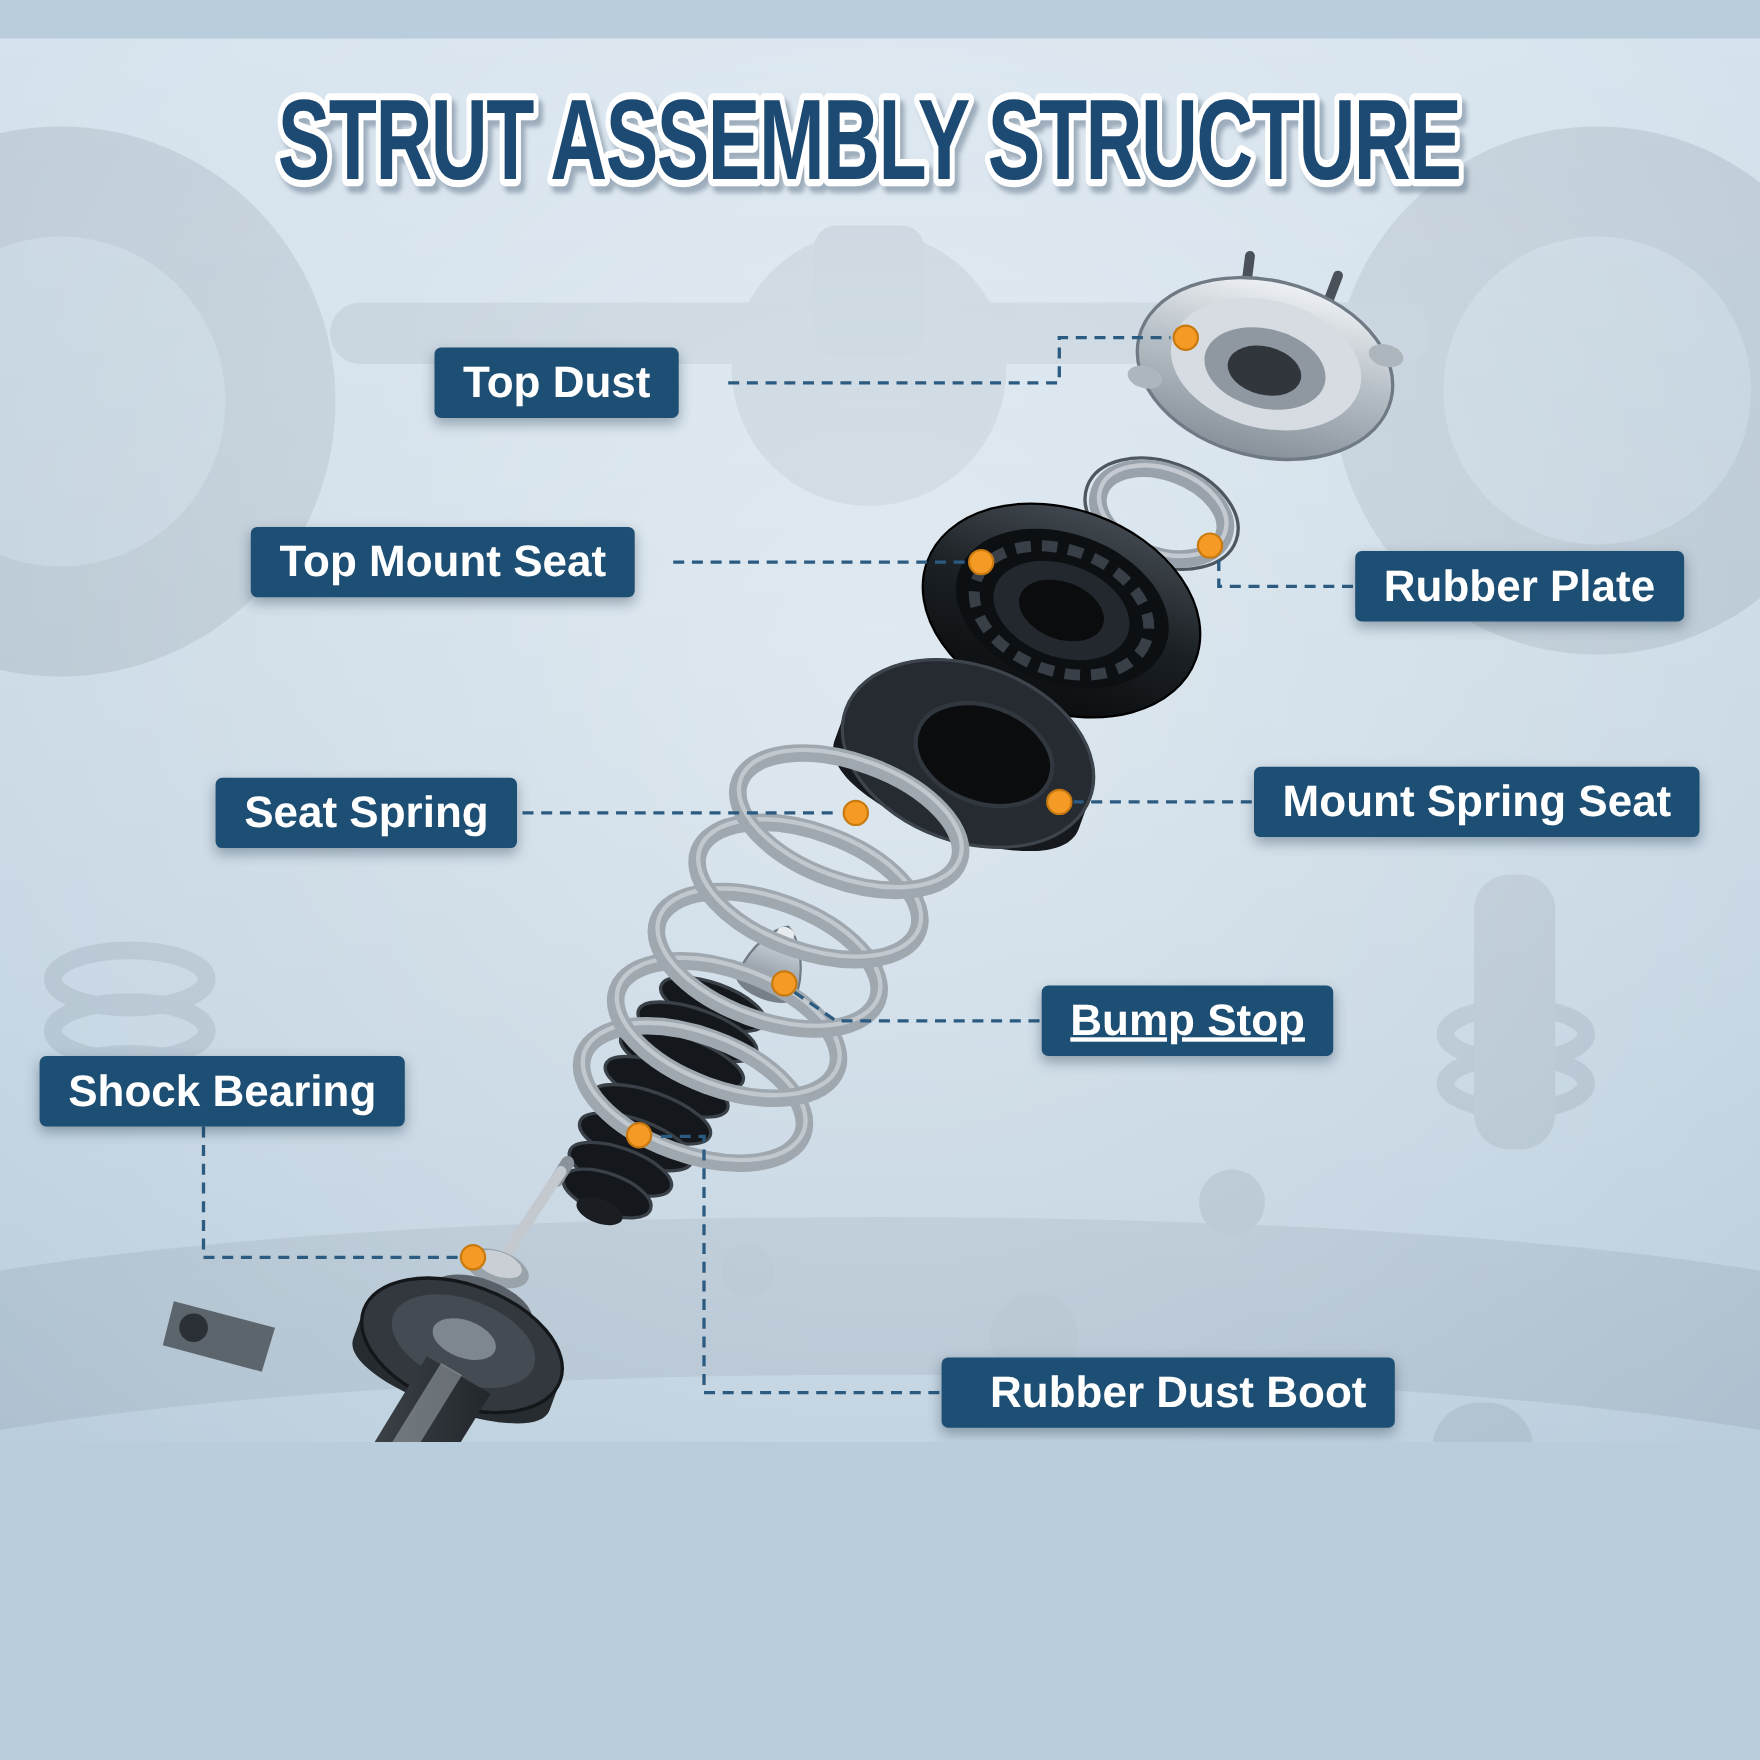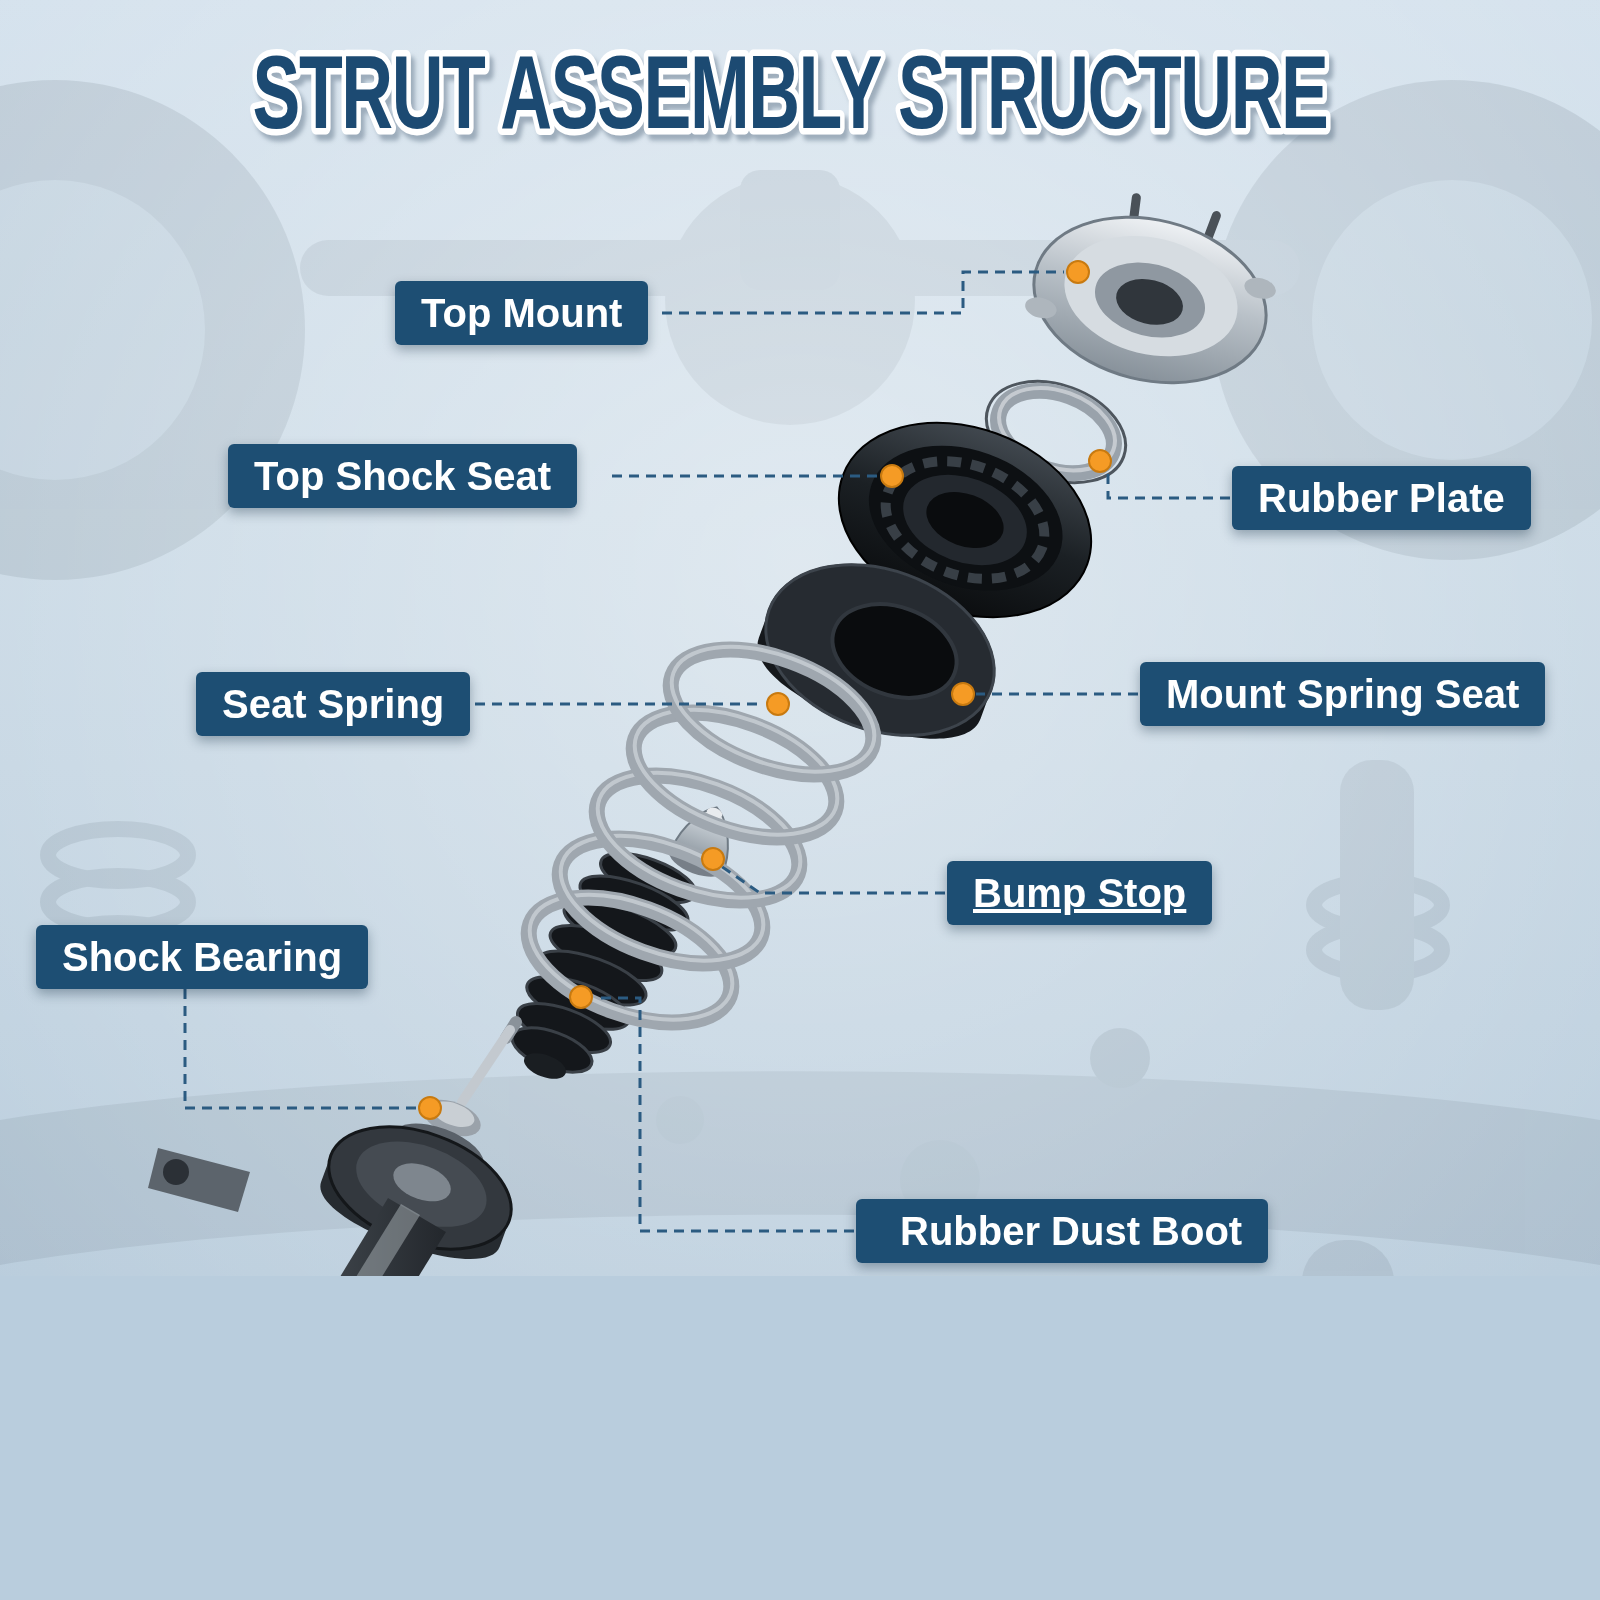--- a/index.html
+++ b/index.html
@@ -2,20 +2,21 @@
 <html><head>
 <meta charset="utf-8">
 <style>
   html,body{margin:0;padding:0;background:#b9cddd;}
   .stage{
     position:relative;
     width:1600px;height:1276px;
     overflow:hidden;
     font-family:"Liberation Sans",sans-serif;
     background:linear-gradient(180deg,#d2e0ec 0%,#c6d7e4 40%,#b7cbdb 100%);
+    margin-top:35px;
   }
   .art{position:absolute;left:0;top:0;width:1600px;height:1600px;z-index:1;}
   .title-svg{position:absolute;left:0;top:0;width:1600px;height:180px;z-index:4;
     filter:drop-shadow(4px 6px 2px rgba(95,115,135,.5));}
   .title-svg text{
     font-family:"Liberation Sans",sans-serif;
     font-weight:bold;
     font-size:104px;
     letter-spacing:-2px;
     fill:#1c4a72;
@@ -210,22 +211,22 @@
       <circle cx="713" cy="859" r="11"></circle>
       <circle cx="430" cy="1108" r="11"></circle>
       <circle cx="581" cy="997" r="11"></circle>
     </g>
   </svg>
 
   <svg class="title-svg" viewBox="0 0 1600 180">
     <text x="790" y="128" text-anchor="middle" textLength="1075" lengthAdjust="spacingAndGlyphs">STRUT ASSEMBLY STRUCTURE</text>
   </svg>
 
-  <div class="label lbl-top-mount">Top Mount</div>
-  <div class="label lbl-top-mount-seat">Top Shock Seat</div>
+  <div class="label lbl-top-mount">Top Dust</div>
+  <div class="label lbl-top-mount-seat">Top Mount Seat</div>
   <div class="label lbl-bearing-plate">Rubber Plate</div>
   <div class="label lbl-coil-spring">Seat Spring</div>
   <div class="label lbl-upper-spring-seat">Mount Spring Seat</div>
   <div class="label lbl-bump-stop">Bump Stop</div>
   <div class="label lbl-shock-absorber">Shock Bearing</div>
   <div class="label lbl-rubber-dust-boot">Rubber Dust Boot</div>
 
 </div>
 
 </body></html>

